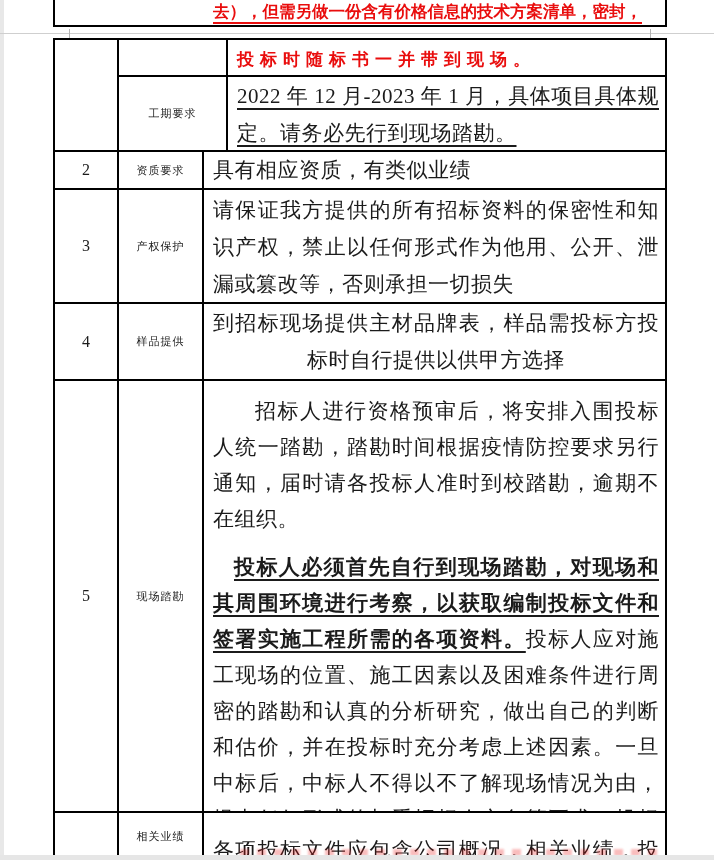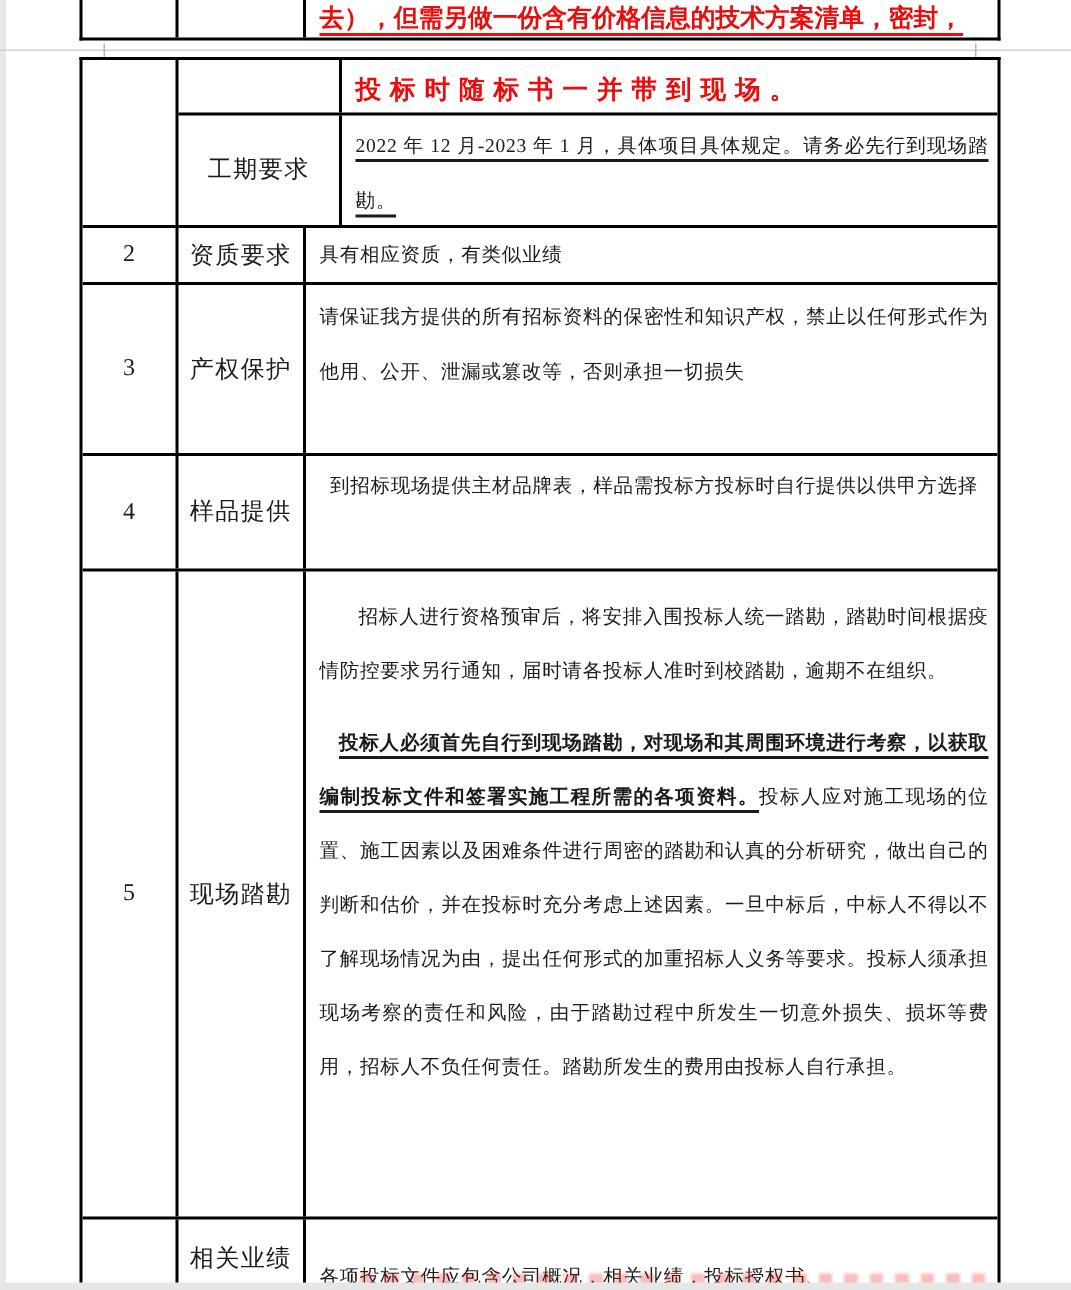--- a/index.html
+++ b/index.html
@@ -27,37 +27,37 @@
   .tbl{position:absolute;left:53px;width:614px;border:2px solid #000;background:#fff;}
   .tbl-top{top:0;height:27px;border-top:none;}
   .tbl-main{top:38px;height:822px;border-bottom:none;overflow:hidden;}
 
   .row{display:flex;width:100%;}
   .bb{border-bottom:2px solid #000;}
   .c1{width:64px;border-right:2px solid #000;display:flex;align-items:center;justify-content:center;flex:none;}
   .c2{width:85px;border-right:2px solid #000;display:flex;align-items:center;justify-content:center;flex:none;}
   .c3{flex:1;padding:0 6px 0 9px;overflow:hidden;}
 
-  .h-carry{height:25px;}
+  .h-carry{height:25px;align-items:center;}
   .h-b{height:37px;}
   .h-c{height:75px;}
   .h-2{height:38px;}
   .h-3{height:114px;}
   .h-4{height:77px;}
   .h-5{height:432px;}
   .h-6{height:49px;}
 
   .group-bc{display:flex;height:112px;}
   .group-bc .mergecell{width:64px;border-right:2px solid #000;border-bottom:2px solid #000;flex:none;}
   .group-bc .stack{flex:1;display:flex;flex-direction:column;justify-content:center;}
   .group-bc .stack .row{flex:none;}
   .group-bc .stack .c2{width:109px;}
 
-  .txt{font-size:13px;letter-spacing:.5px;line-height:37px;text-align:justify;}
-  .lab{font-size:16px;letter-spacing:1px;white-space:nowrap;font-family:Liberation Serif, serif;}
+  .txt{font-size:21px;letter-spacing:.5px;line-height:37px;text-align:justify;}
+  .lab{font-size:11px;letter-spacing:1px;white-space:nowrap;font-family:Liberation Serif, serif;}
   .num{font-size:16px;}
 
   .u{text-decoration:underline;text-underline-offset:5px;text-decoration-thickness:1.5px;}
   .red{color:#e90d0d;font-weight:bold;}
 
   .carry-line{font-size:16.5px;line-height:27px;letter-spacing:0;margin-top:-2px;white-space:nowrap;}
 
   .redline-b{
     display:inline-block;font-size:17px;letter-spacing:6px;line-height:33px;
     border-bottom:2px solid #e90d0d;padding-right:14px;white-space:nowrap;

